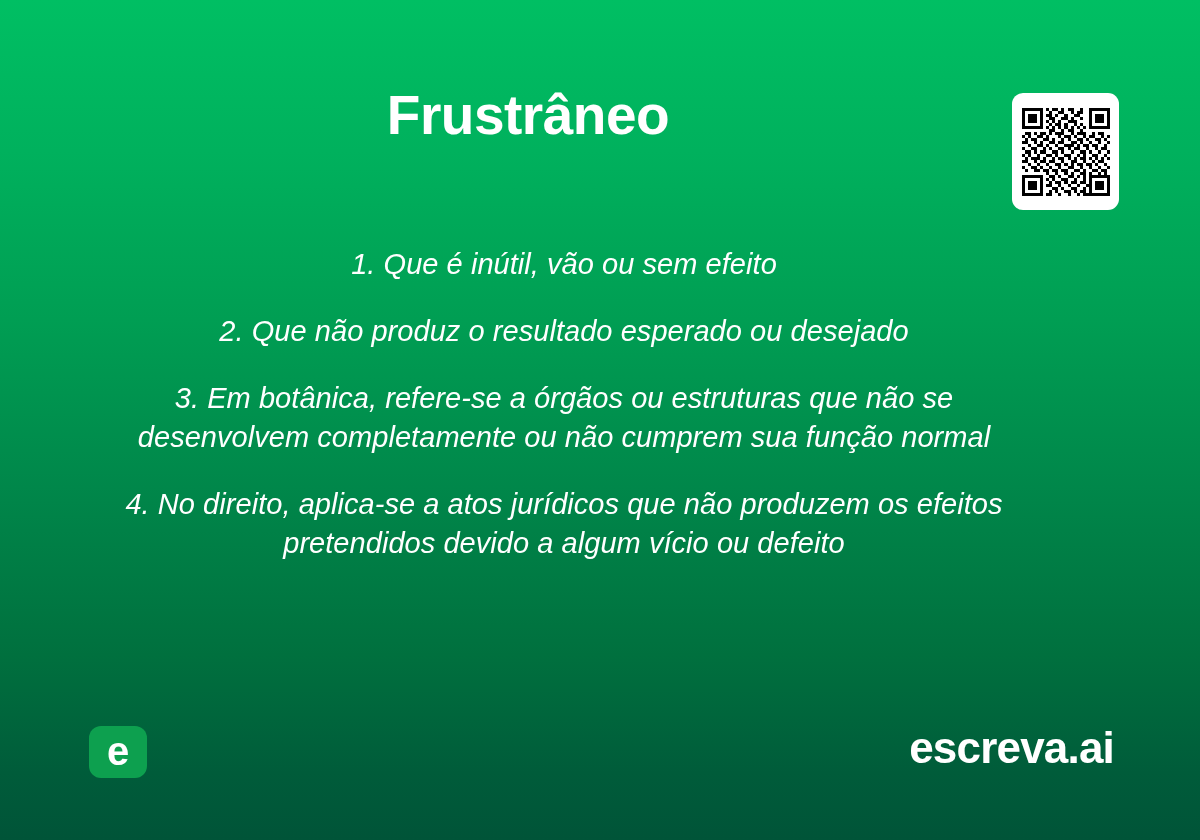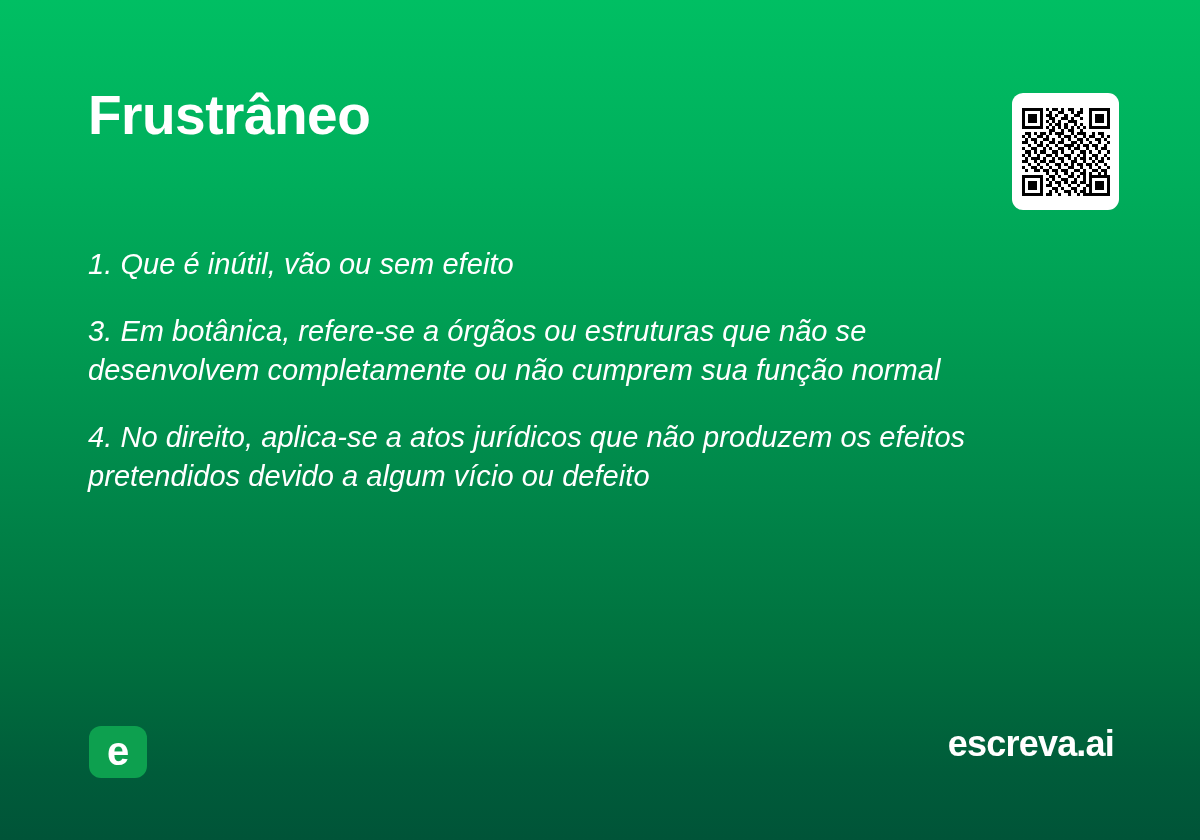--- a/index.html
+++ b/index.html
@@ -21,20 +21,21 @@
     height: 840px;
     background: linear-gradient(180deg,
         #00bf63 0%,
         #00b15d 18%,
         #009e53 38%,
         #00874a 58%,
         #00703e 78%,
         #005c3a 92%,
         #005438 100%);
     overflow: hidden;
+    text-align: center;
   }
 
   
   #header {
     position: absolute;
     left: 88px;
     top: 86px;
     width: 880px;
   }
 
@@ -113,21 +114,21 @@
     font-weight: bold;
     color: #ffffff;
     line-height: 1;
     margin-top: -2px;
   }
 
   #brand-wordmark {
     position: absolute;
     right: 86px;
     top: 722px;
-    font-size: 36px;
+    font-size: 44px;
     font-weight: bold;
     color: #ffffff;
     letter-spacing: -0.8px;
     line-height: 1.2;
     white-space: nowrap;
     margin-left: 36px;
   }
 </style>
 </head>
 <body>
@@ -419,20 +420,21 @@
       <g fill="#000000">
         <rect x="2" y="2" width="3" height="3"></rect>
           <rect x="24" y="2" width="3" height="3"></rect>
           <rect x="2" y="24" width="3" height="3"></rect>
       </g>
     </svg>
   </div>
 
   <div id="definitions">
     <div class="definition">1. Que é inútil, vão ou sem efeito</div>
+    <div class="definition">2. Que não produz o resultado esperado ou desejado</div>
     <div class="definition">3. Em botânica, refere-se a órgãos ou estruturas que não se desenvolvem completamente ou não cumprem sua função normal</div>
     <div class="definition">4. No direito, aplica-se a atos jurídicos que não produzem os efeitos pretendidos devido a algum vício ou defeito</div>
   </div>
 
   <div id="footer-logo">
     <span id="footer-logo-letter">e</span>
   </div>
 
   <div id="brand-wordmark">escreva.ai</div>
 

